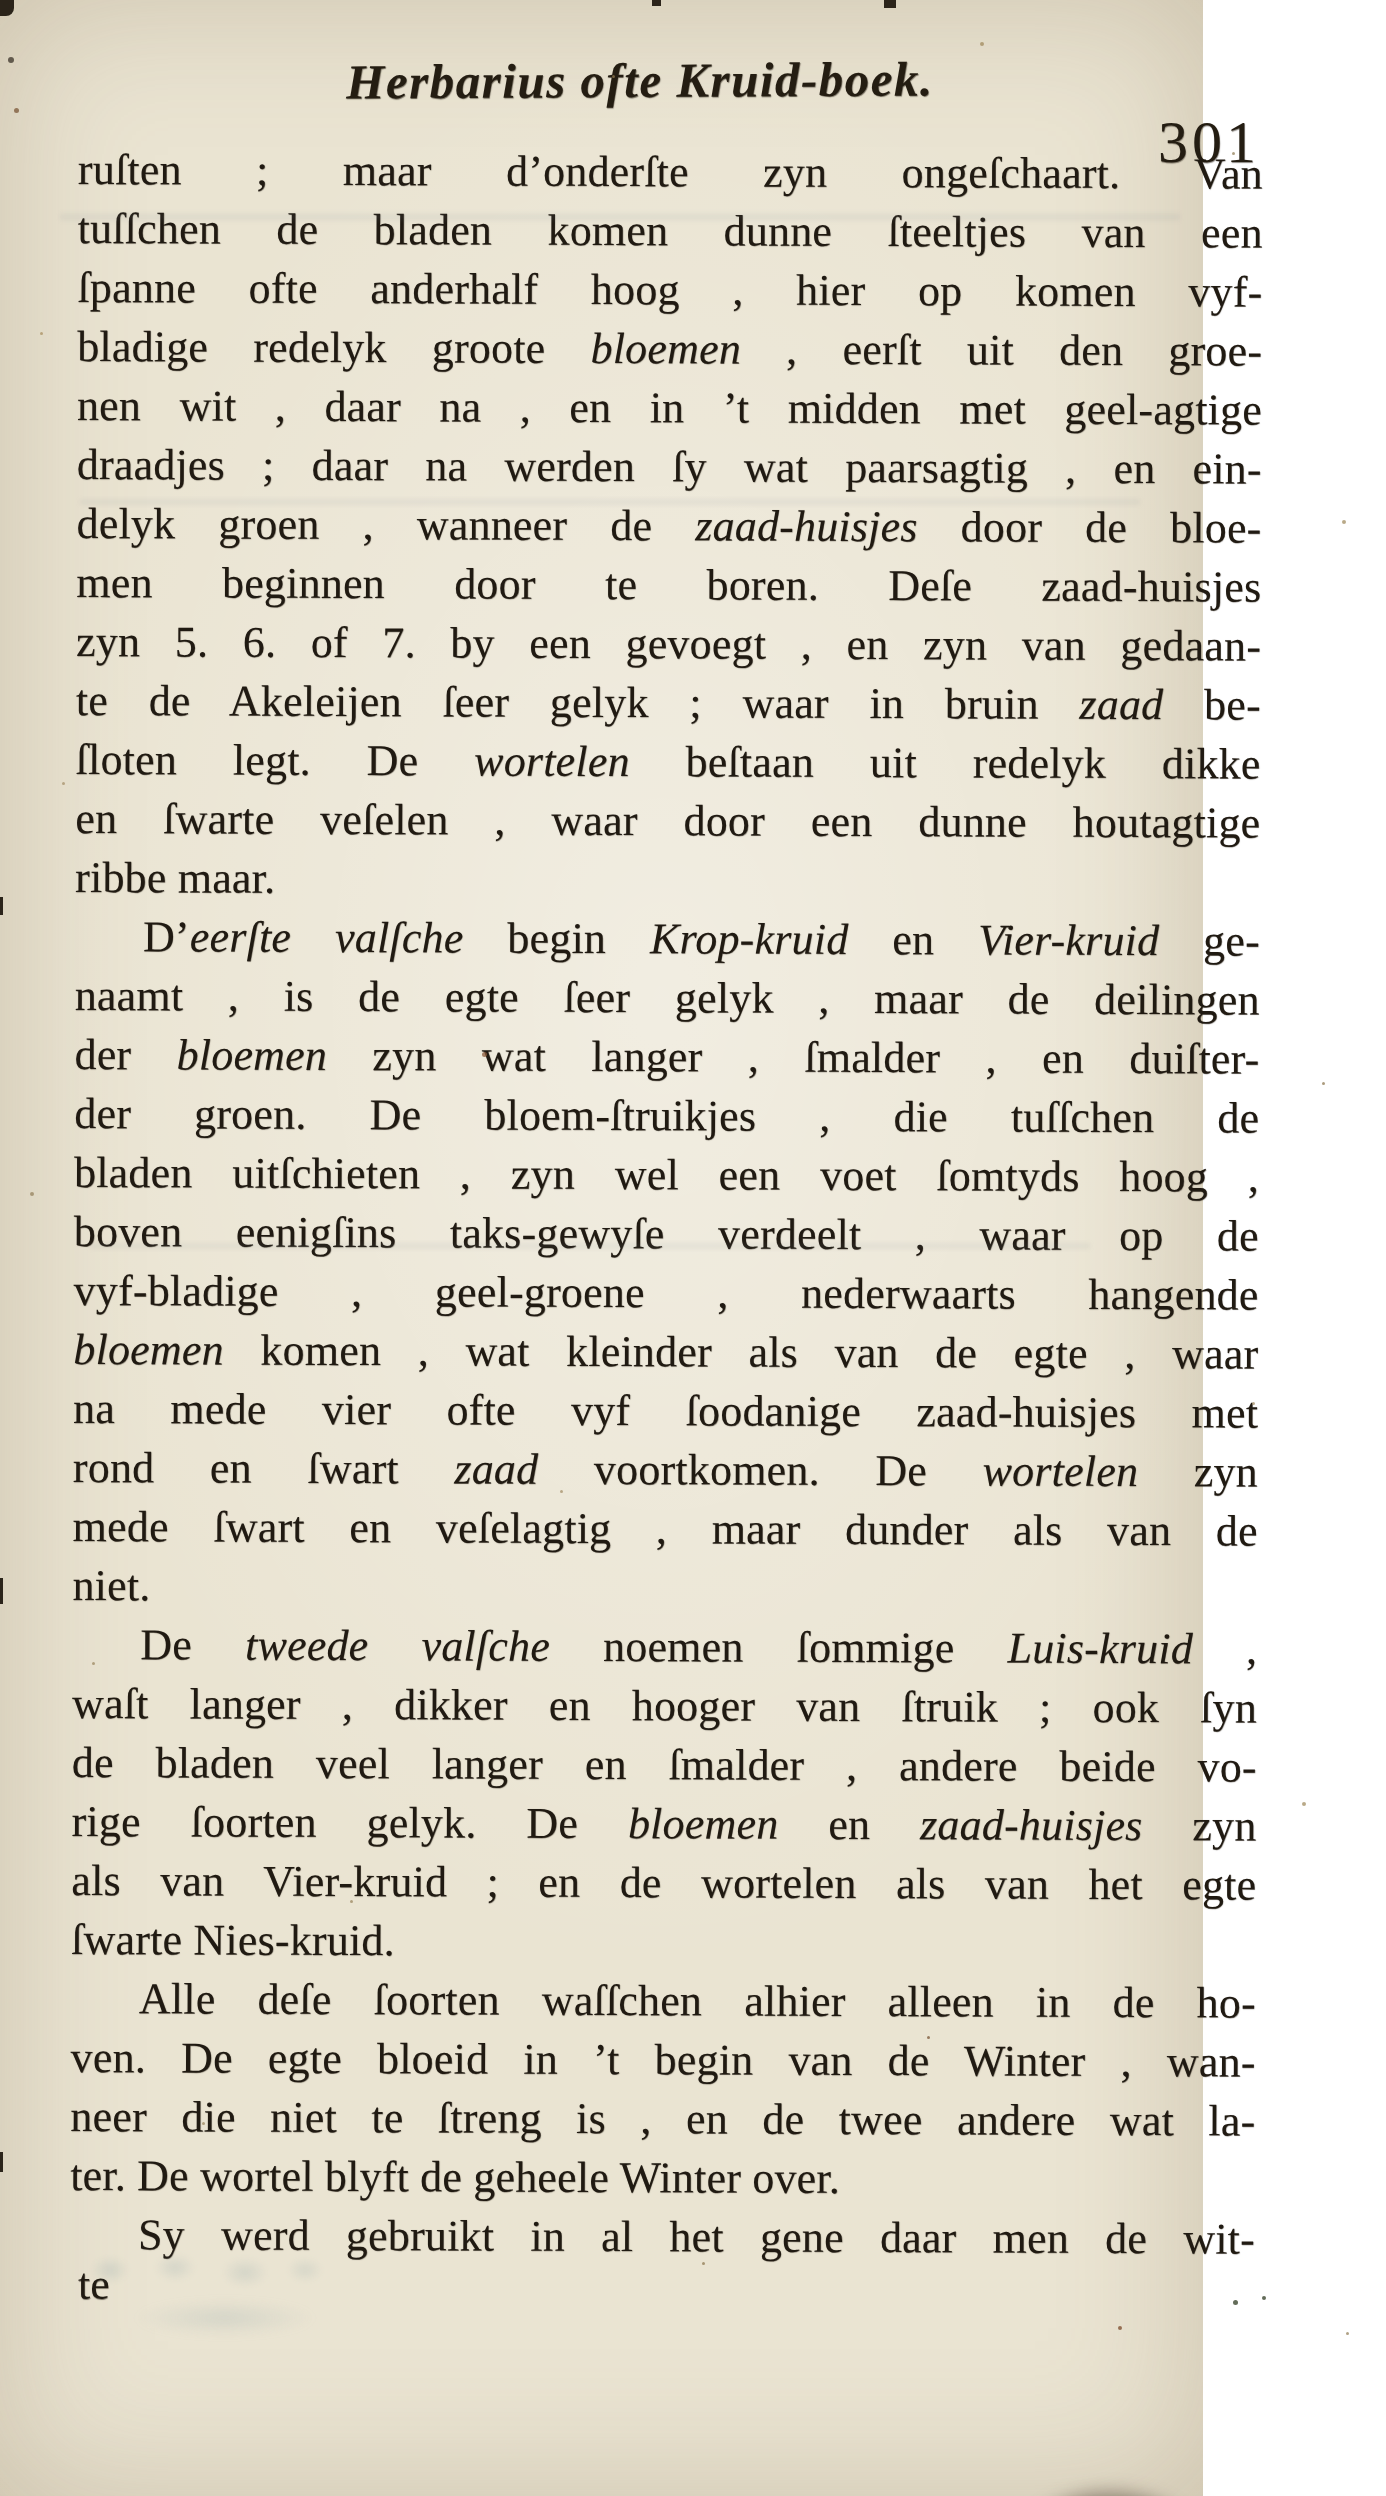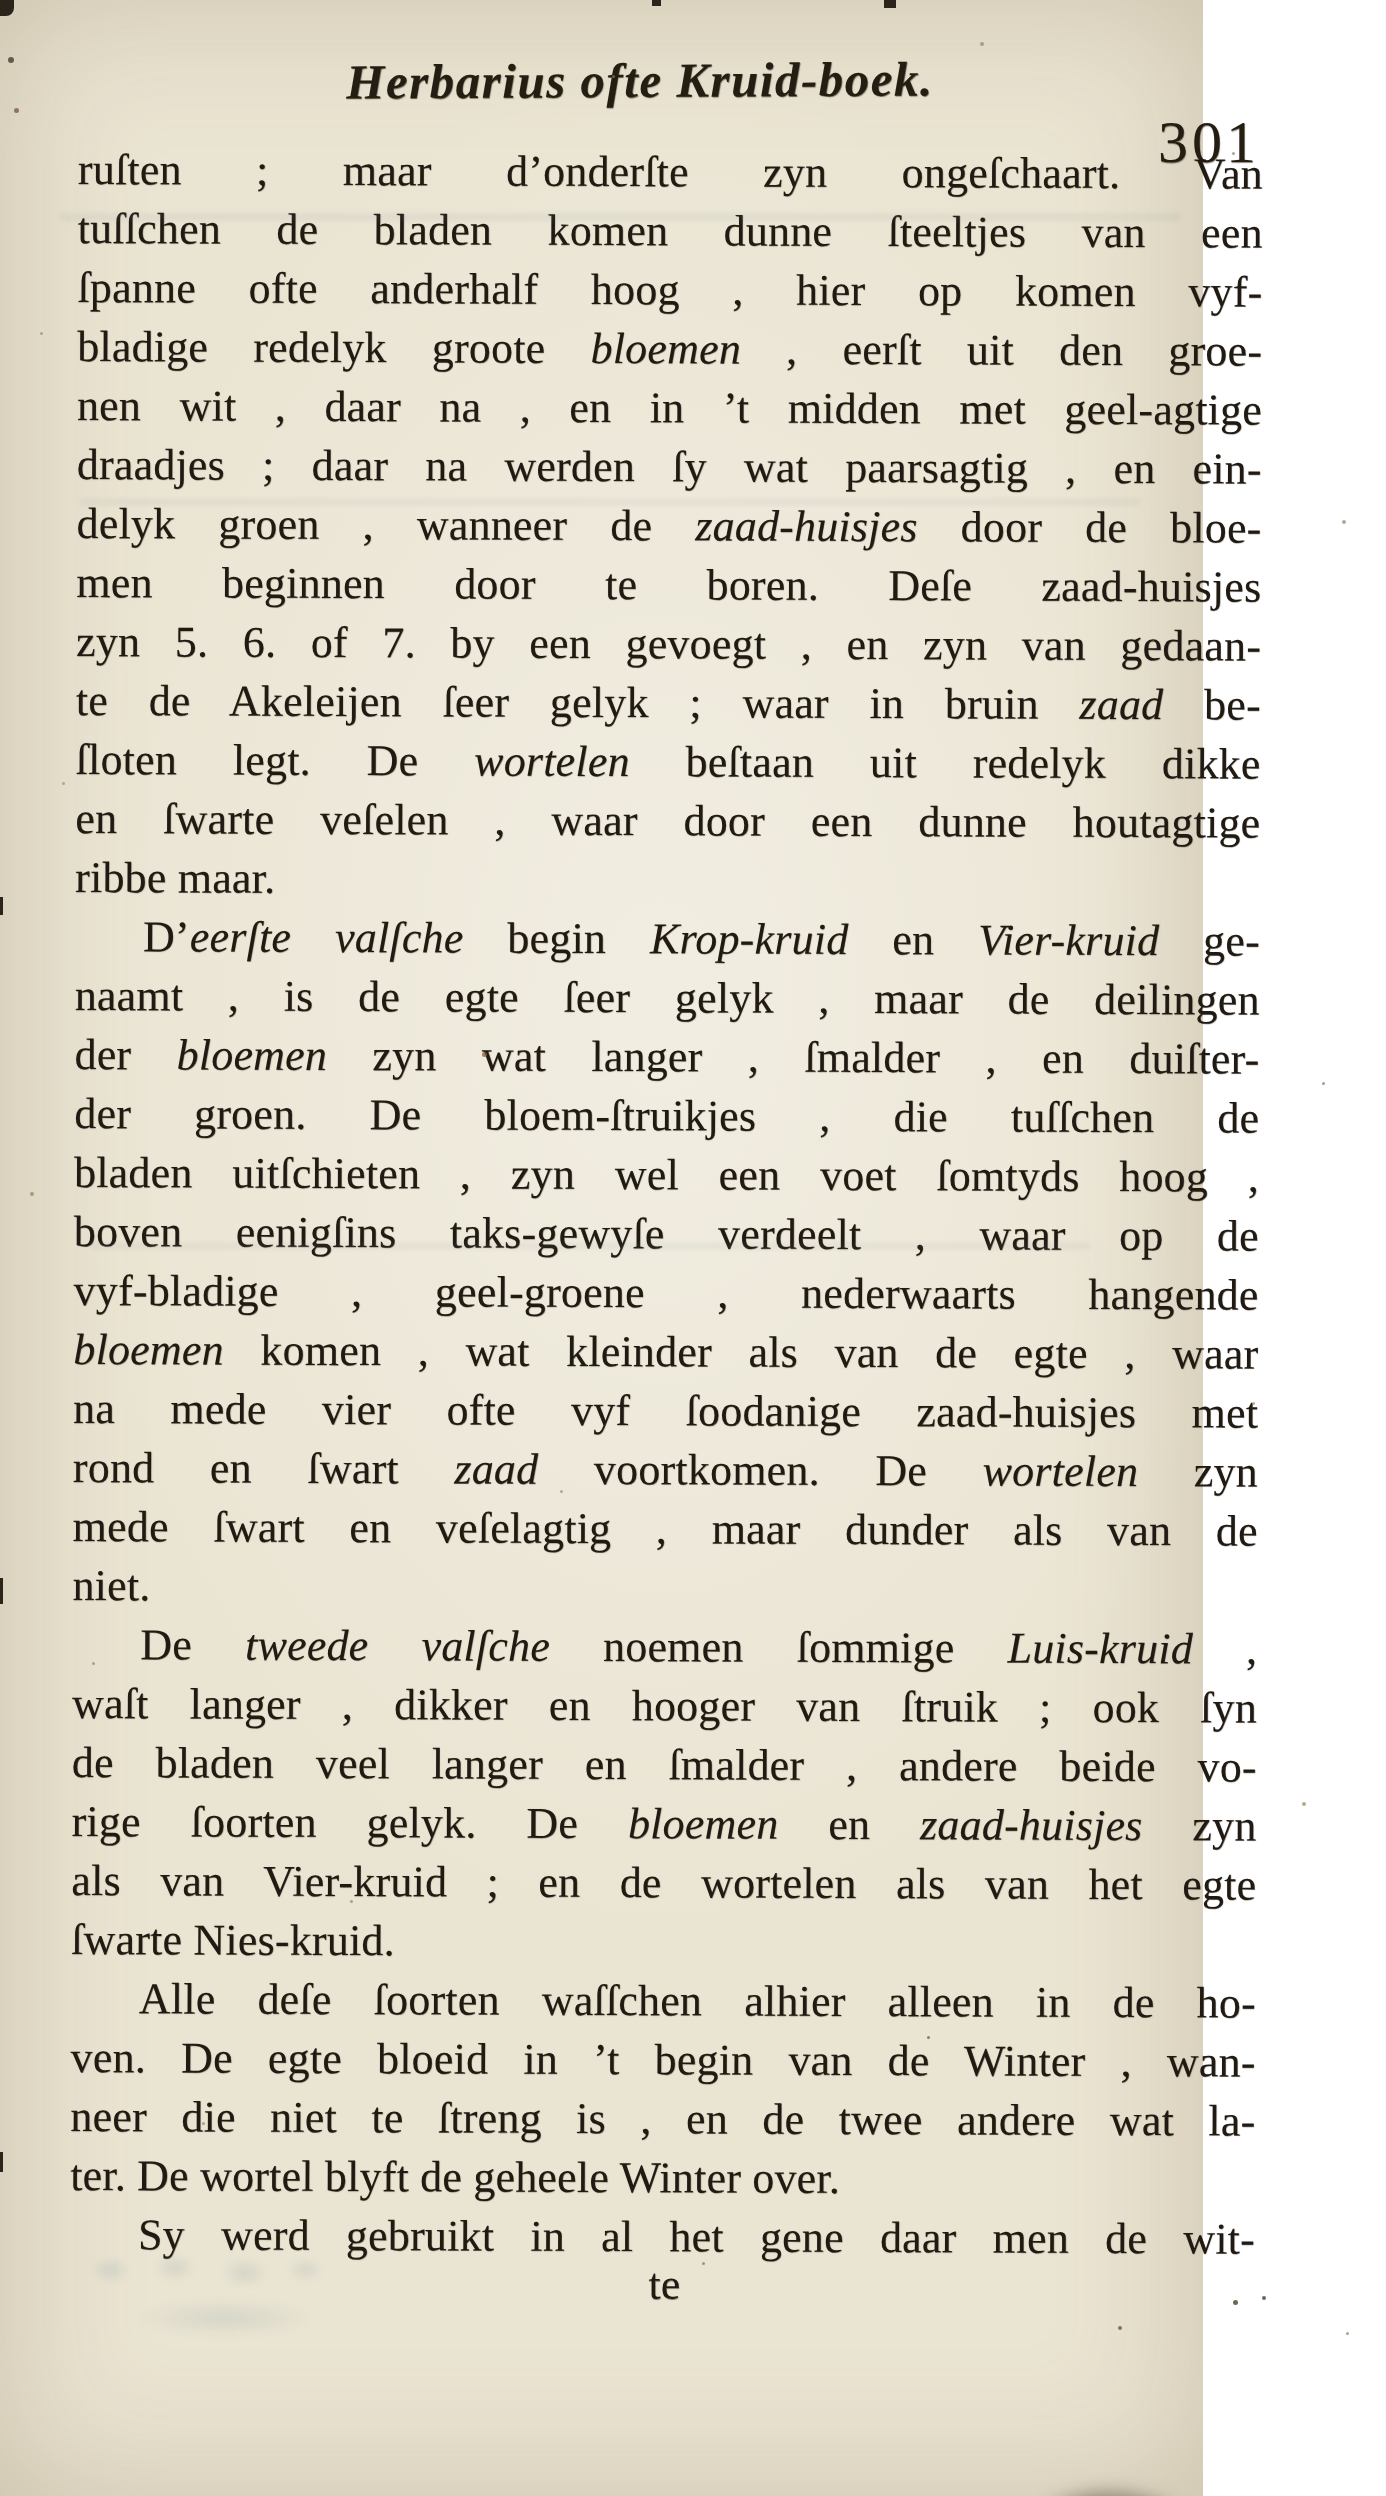--- a/index.html
+++ b/index.html
@@ -61,21 +61,21 @@
     letter-spacing: 0.2px;
   }
   .line.noj { text-align-last: left; }
   .line.ind { padding-left: 68px; }
   .it { font-style: italic; }
   .catchword {
     position: absolute;
     left: 78px; top: 2255px; width: 1185px;
     height: 59px; line-height: 59px;
     font-size: 44px;
-    text-align: center;
+    text-align: left;
     padding-right: 12px;
     box-sizing: border-box;
     text-shadow: 0.4px 0.5px 0.8px rgba(28,20,10,0.5);
   }
   
   .artifact { position: absolute; pointer-events: none; }
   .bleed-smudge {
     left: 80px; top: 2246px; width: 250px; height: 48px;
     background:
       radial-gradient(ellipse 28px 20px at 12% 50%, rgba(135,160,165,0.55), rgba(135,160,165,0) 70%),

